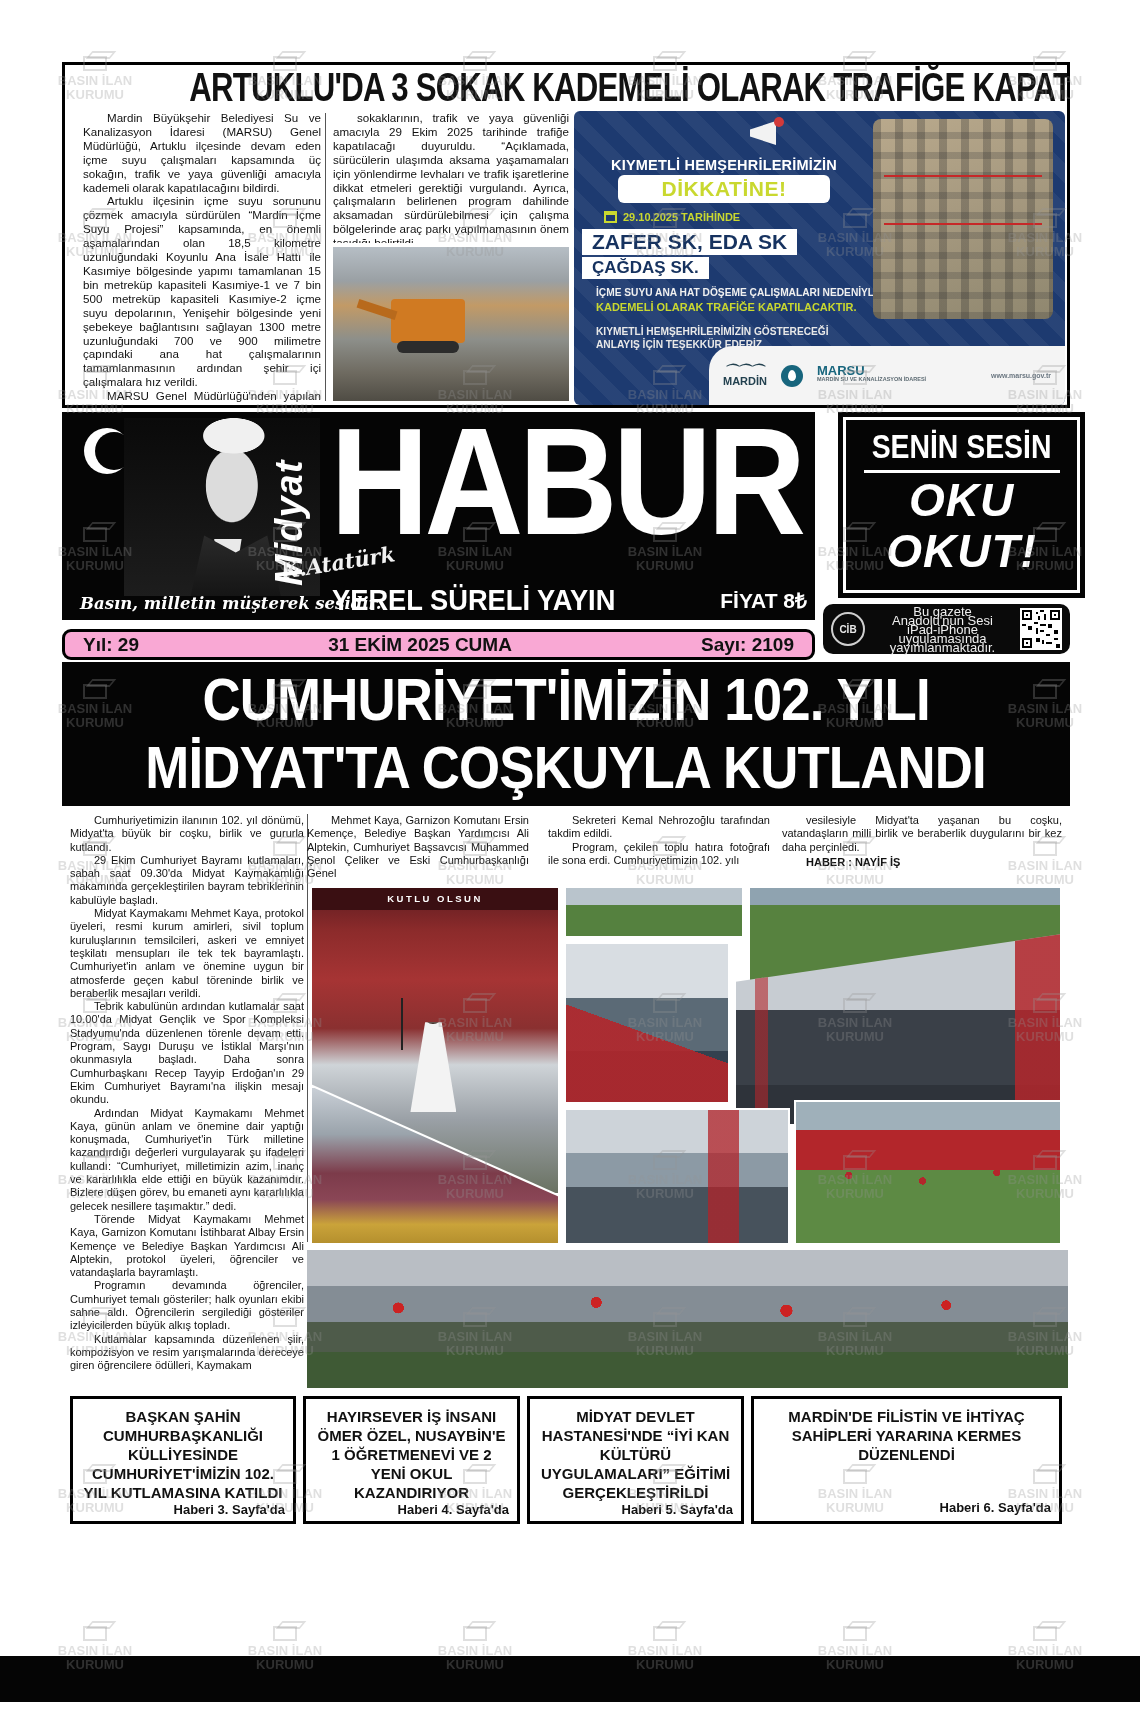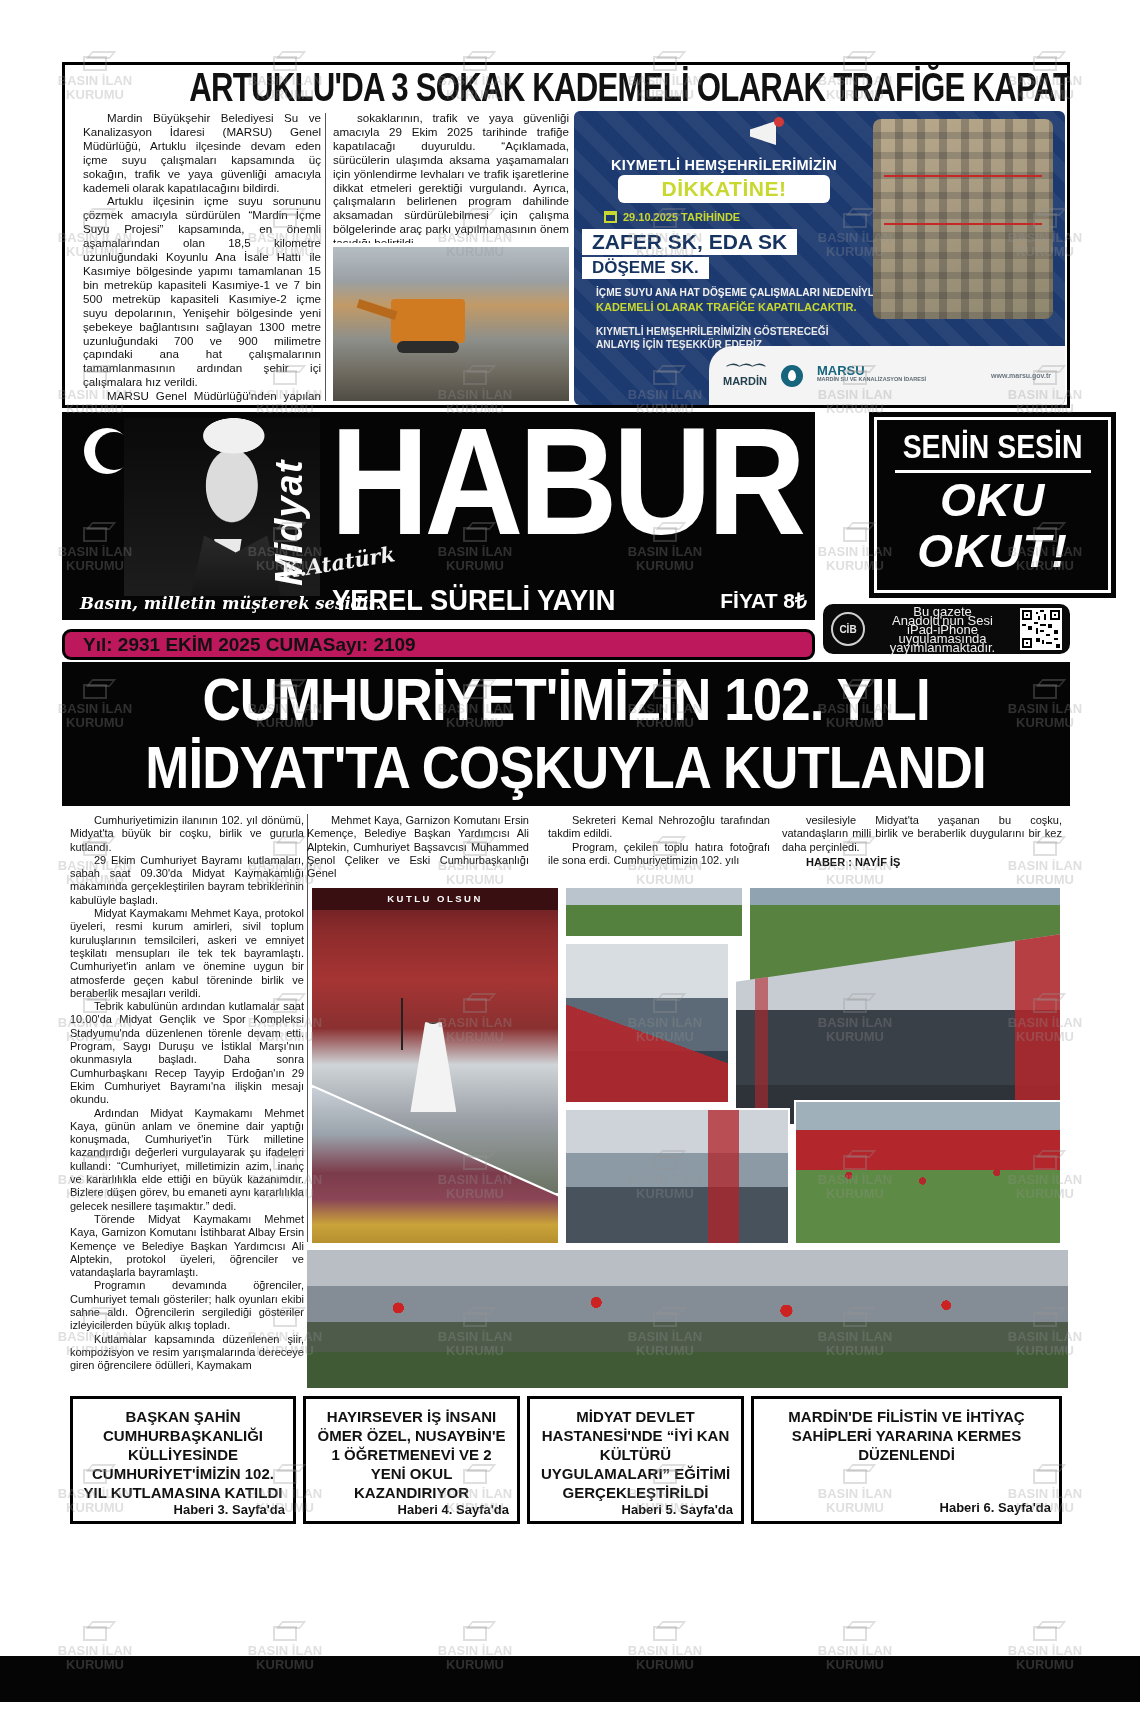--- a/index.html
+++ b/index.html
@@ -100,38 +100,38 @@
            font-style:italic; font-weight:bold; font-size:16.5px; }
   .midyat-v { position:absolute; left:206px; top:10px; height:164px; writing-mode:vertical-rl;
               transform:rotate(180deg); font-style:italic; font-weight:800; font-size:38px; letter-spacing:1px; }
   .habur { position:absolute; left:242px; top:-26px; width:512px; text-align:left; }
   .habur .cond { font-size:152px; font-weight:800; letter-spacing:-5px; transform:scaleX(.90); line-height:190px; }
   .yayin { position:absolute; left:232px; top:172px; width:360px; text-align:center; }
   .yayin .cond { font-size:29px; font-weight:800; transform:scaleX(.94); }
   .fiyat { position:absolute; right:8px; bottom:6px; font-weight:800; font-size:21px; }
 
   
-  .slogan-box { position:absolute; left:869px; top:412px; width:247px; height:186px; background:#050505; padding:5px; }
+  .slogan-box { position:absolute; left:838px; top:412px; width:247px; height:186px; background:#050505; padding:5px; }
   .slogan-in { width:100%; height:100%; border:3px solid #fff; text-align:center; color:#fff; padding-top:8px; }
   .slogan-top .cond { font-size:33px; font-weight:800; transform:scaleX(.86); }
   .slogan-rule { width:196px; height:3px; background:#fff; margin:4px auto 2px; }
   .slogan-mid  { font-style:italic; font-weight:800; font-size:46px; line-height:50px; letter-spacing:1px; }
   .slogan-bot  { font-style:italic; font-weight:800; font-size:46px; line-height:52px; letter-spacing:1px; }
 
   
   .qr-box { position:absolute; left:823px; top:604px; width:247px; height:50px; background:#0a0a0a;
             border-radius:10px; color:#fff; display:flex; align-items:center; padding:0 8px; gap:8px; }
   .cib { width:34px; height:34px; border-radius:50%; border:2px solid #cfcfcf; color:#e8e8e8;
          font-size:10px; font-weight:800; display:flex; align-items:center; justify-content:center; }
   .app-note { flex:1; text-align:center; font-size:13px; line-height:9px; white-space:pre-line; color:#efefef; }
   .qr { width:42px; height:42px; background:#fff; flex:0 0 auto; }
 
   
   .date-bar { position:absolute; left:62px; top:629px; width:753px; height:31px; border:3px solid #000;
-              border-radius:9px; background:#be185d; display:flex; align-items:center; justify-content:flex-start;
+              border-radius:9px; background:#f9a8d4; display:flex; align-items:center; justify-content:space-between;
               padding:0 18px; font-weight:800; font-size:19px; }
 
   
   .main-head { position:absolute; left:62px; top:662px; width:1008px; height:144px; background:#050505;
                color:#fff; text-align:center; padding-top:4px; }
   .main-head .cond { font-size:60px; font-weight:800; letter-spacing:-1px; transform:scaleX(.88); line-height:68px; }
 
   
   .article { position:absolute; left:62px; top:808px; width:1008px; height:582px; background:#fff; }
   .a-col { position:absolute; font-size:11px; line-height:13.3px; text-align:justify; overflow:hidden; }
@@ -233,21 +233,21 @@
         <div class="cone"></div>
           <div class="dot"></div>
       </div>
       <div class="n-line1">KIYMETLİ HEMŞEHRİLERİMİZİN</div>
       <div class="n-pill">DİKKATİNE!</div>
       <div class="n-date">
         <span class="cal-icon"></span>
         <span>29.10.2025 TARİHİNDE</span>
       </div>
       <div class="n-bar n-bar1">ZAFER SK, EDA SK</div>
-      <div class="n-bar n-bar2">DÖŞEME SK.</div>
+      <div class="n-bar n-bar2">ÇAĞDAŞ SK.</div>
       <div class="n-reason1">İÇME SUYU ANA HAT DÖŞEME ÇALIŞMALARI NEDENİYLE</div>
       <div class="n-reason2">KADEMELİ OLARAK TRAFİĞE KAPATILACAKTIR.</div>
       <div class="n-thanks">
         <span>KIYMETLİ HEMŞEHRİLERİMİZİN GÖSTERECEĞİ</span><br>
         <span>ANLAYIŞ İÇİN TEŞEKKÜR EDERİZ.</span>
       </div>
       <div class="sat-map" title="Kapatılacak sokakların uydu haritası">
         <div class="sat-line" style="top:28%;"></div>
         <div class="sat-line" style="top:52%;"></div>
       </div>

